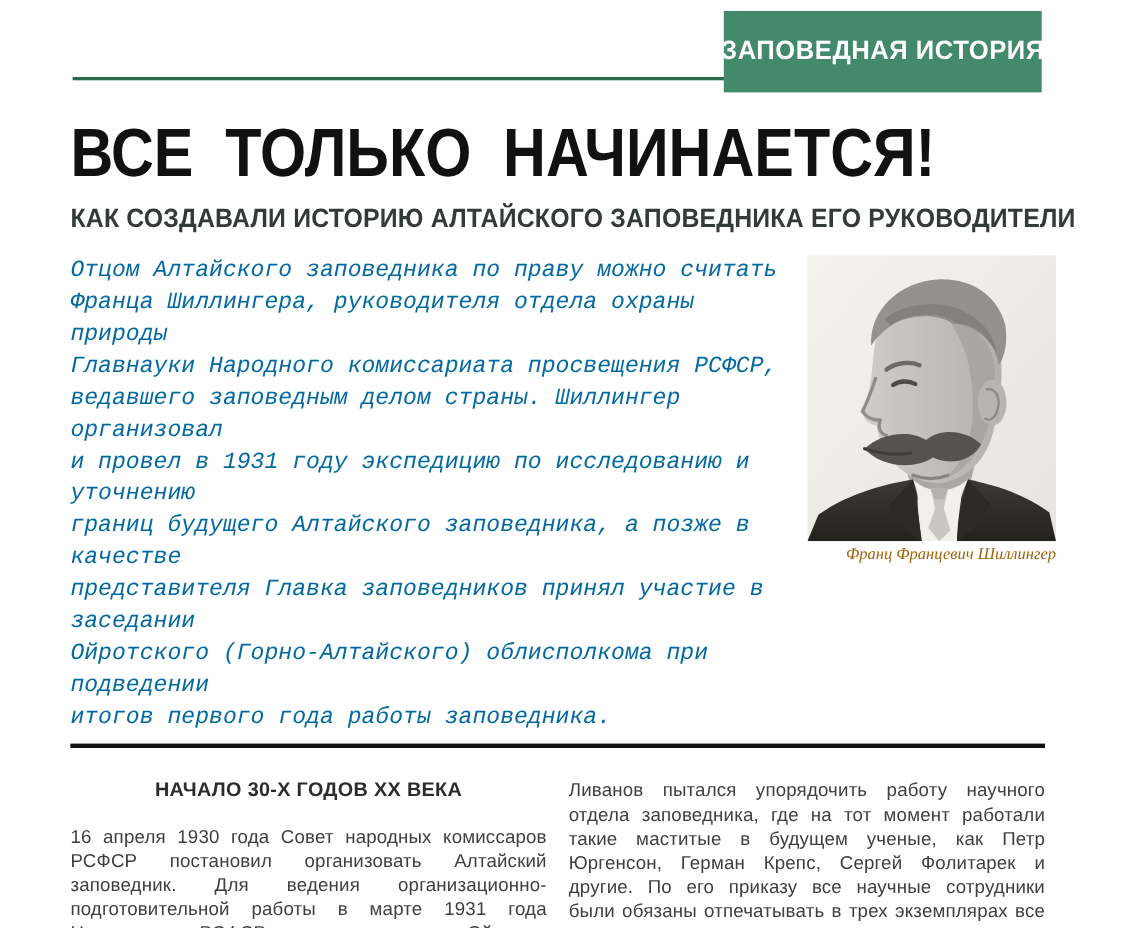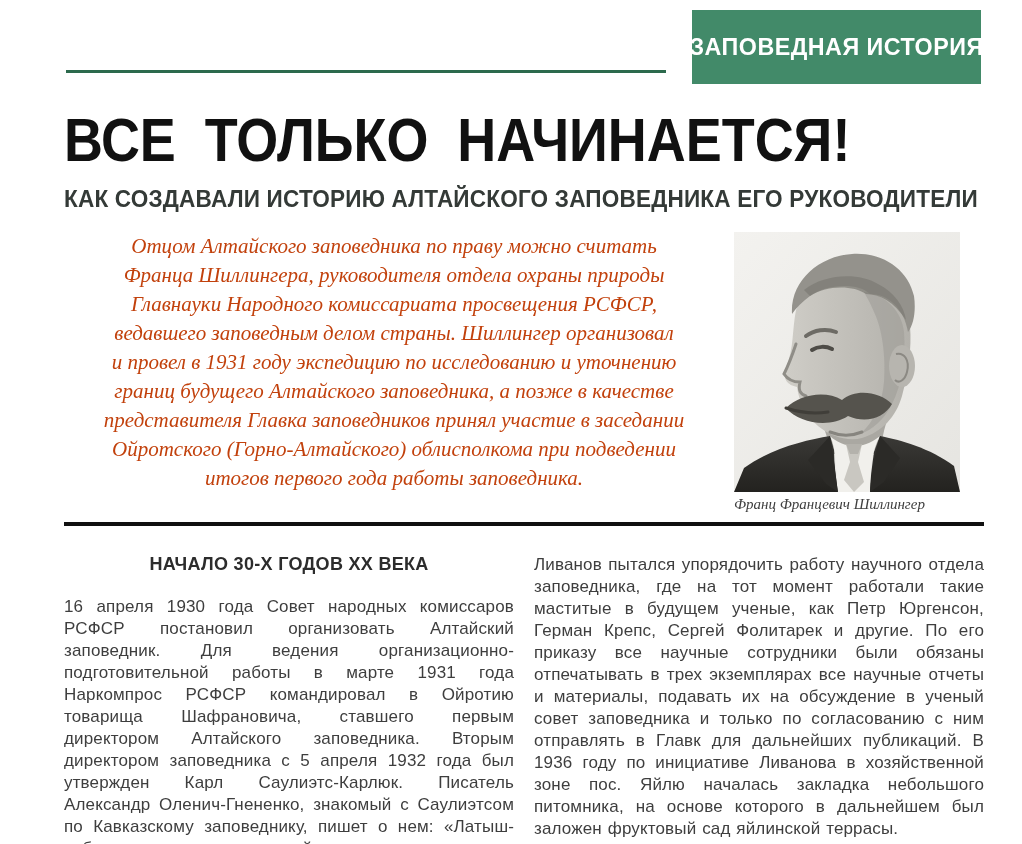--- a/index.html
+++ b/index.html
@@ -10,21 +10,21 @@
     --body:#3e3e3e;
     --divider:#101010;
   }
   *{box-sizing:border-box;}
   html,body{margin:0;padding:0;}
   body{
     width:1022px;height:844px;overflow:hidden;
     background:#ffffff;
     font-family:"Liberation Sans",sans-serif;
   }
-  .page{width:1022px;height:844px;padding:0 38px 0 64px;position:relative;}
+  .page{width:1022px;height:844px;padding:0 72px 0 64px;position:relative;}
 
   
   .top-row{position:relative;height:84px;}
   .rule-green{position:absolute;left:2px;top:70px;width:600px;height:3px;background:var(--rule);}
   .badge{
     position:absolute;right:3px;top:10px;width:289px;height:74px;
     background:var(--accent);color:#ffffff;
     display:flex;align-items:center;justify-content:center;
     font-weight:bold;font-size:24px;letter-spacing:.5px;white-space:nowrap;
   }
@@ -40,30 +40,30 @@
   .subtitle{
     margin:13px 0 0;font-size:24px;font-weight:bold;color:var(--subtitle);
     white-space:nowrap;transform:scaleX(.94);transform-origin:left center;
     letter-spacing:.2px;
   }
 
   
   .lede-row{display:flex;margin-top:19px;}
   .lede{
     width:660px;flex:0 0 660px;
-    font-family:Liberation Serif, serif;font-style:italic;
-    font-size:21px;line-height:29px;color:#c2410c;
-    white-space:pre-line;margin:0;text-align:center;
+    font-family:Liberation Mono, monospace;font-style:italic;
+    font-size:21px;line-height:29px;color:#0369a1;
+    white-space:pre-line;margin:0;
   }
   .photo-block{margin-left:10px;width:226px;}
   .photo-frame{width:226px;height:260px;display:block;}
   .caption{
-    margin-top:4px;
+    margin-top:4px;text-align:right;
     font-family:"Liberation Serif",serif;font-style:italic;
-    font-size:15px;color:#404040;
+    font-size:15px;color:#a16207;
   }
 
   .divider{margin-top:9px;height:4px;background:var(--divider);}
 
   
   .columns{display:flex;gap:20px;margin-top:28px;}
   .col{flex:1;min-width:0;}
   .section-heading{
     margin:0 0 21px;font-size:18px;font-weight:bold;color:#2c2c2c;
     letter-spacing:.3px;white-space:nowrap;text-align:center;

